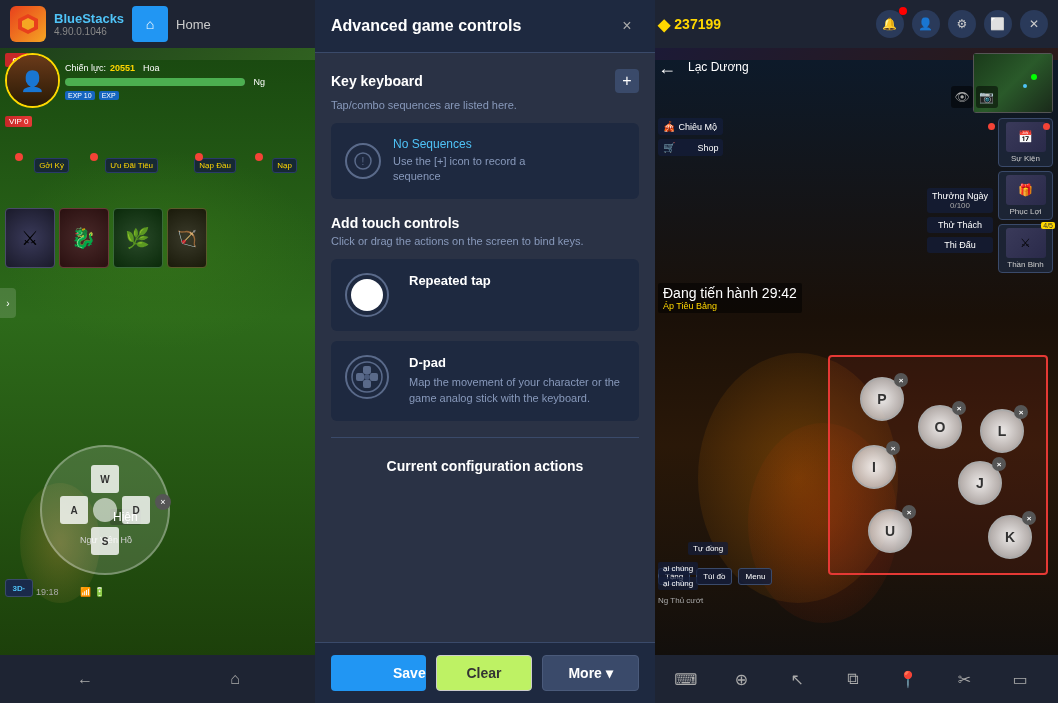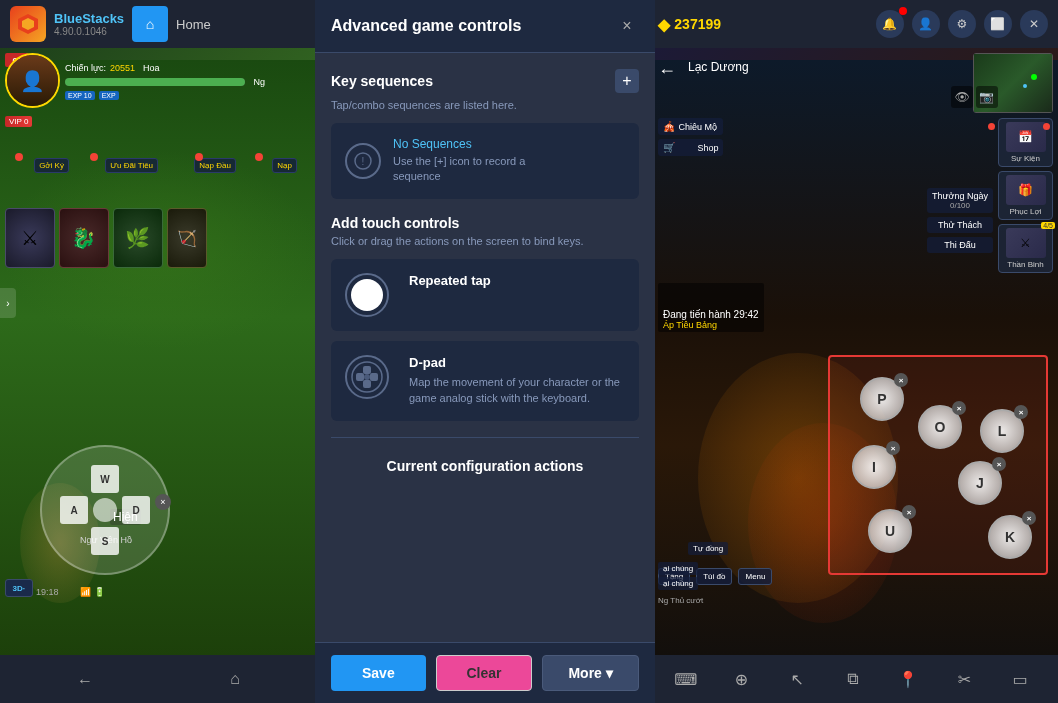--- a/index.html
+++ b/index.html
@@ -452,26 +452,27 @@
     .btn-save {
       flex: 1;
       height: 36px;
       background: #2196F3;
       color: white;
       border: none;
       border-radius: 4px;
       font-size: 14px;
       font-weight: bold;
       cursor: pointer;
+      text-align: right;
     }
 
     .btn-clear {
       flex: 1;
       height: 36px;
-      background: #ec4899;
+      background: #bef264;
       color: #333;
       border: 1px solid #ccc;
       border-radius: 4px;
       font-size: 14px;
       font-weight: bold;
       cursor: pointer;
     }
 
     .btn-more {
       flex: 1;
@@ -588,21 +589,21 @@
 
   <div style="position:absolute;top:5px;left:5px;width:24px;height:14px;background:#c62828;border-radius:2px;display:flex;align-items:center;justify-content:center;color:#fff;font-size:8px;font-weight:bold;">61</div>
 
   <div style="position:absolute;top:5px;left:5px;width:55px;height:55px;border-radius:50%;background:radial-gradient(circle,#8b6914,#3a2a05);border:2px solid #ffd700;overflow:hidden;">
     <div style="width:100%;height:100%;background:linear-gradient(180deg,#6a3a1a,#2a1a05);display:flex;align-items:center;justify-content:center;font-size:20px;">👤</div>
   </div>
 
   <div class="health-bar-area">
     <div class="stat-row">
       <span class="stat-label">Chiến lực:</span>
-      <span class="stat-label" style="color:#ffd700;font-weight:normal;">20551</span>
+      <span class="stat-label" style="color:#ffd700;font-weight:bold;">20551</span>
       <span class="stat-label" style="margin-left:4px;">Hoa</span>
     </div>
     <div class="stat-row">
       <div class="stat-bar" style="width:140px;">
           <div class="stat-fill-green" style="width:100%;"></div>
         </div>
       <span class="stat-label" style="margin-left:4px;">Ng</span>
     </div>
     <div style="display:flex;gap:4px;align-items:center;">
       <div style="background:#1565c0;border-radius:2px;padding:1px 3px;color:#fff;font-size:7px;">EXP 10</div>
@@ -729,21 +730,21 @@
     </div>
     <div style="background:rgba(20,30,60,0.7);padding:3px 5px;border-radius:3px;cursor:pointer;text-align:center;">
       <div style="color:#fff;font-size:9px;">Thử Thách</div>
     </div>
     <div style="background:rgba(20,30,60,0.7);padding:3px 5px;border-radius:3px;cursor:pointer;text-align:center;">
       <div style="color:#fff;font-size:9px;">Thi Đấu</div>
     </div>
   </div>
 
   <div style="position:absolute;top:235px;left:10px;background:rgba(0,0,0,0.5);padding:2px 5px;border-radius:2px;">
-    <div style="color:#fff;font-size:10px;margin-top:24px;">Đang tiến hành 29:42</div>
+    <div style="color:#fff;font-size:14px;">Đang tiến hành 29:42</div>
     <div style="color:#ffd700;font-size:9px;">Áp Tiêu Bảng</div>
   </div>
 
   <div style="position:absolute;bottom:70px;left:10px;display:flex;gap:6px;align-items:center;">
     <div style="background:rgba(20,30,60,0.8);border:1px solid #3a4a6a;border-radius:3px;padding:3px 6px;color:#fff;font-size:8px;cursor:pointer;">Tặng</div>
     <div style="background:rgba(20,30,60,0.8);border:1px solid #3a4a6a;border-radius:3px;padding:3px 6px;color:#fff;font-size:8px;cursor:pointer;">Tùi đồ</div>
     <div style="background:rgba(20,30,60,0.8);border:1px solid #3a4a6a;border-radius:3px;padding:3px 6px;color:#fff;font-size:8px;cursor:pointer;">Menu</div>
   </div>
 
   <div style="position:absolute;top:75px;right:63px;width:7px;height:7px;background:#f44336;border-radius:50%;"></div>
@@ -818,21 +819,21 @@
 <div class="dialog-overlay">
 
   <div class="dialog-header">
     <span class="dialog-title">Advanced game controls</span>
     <div class="dialog-close">×</div>
   </div>
 
   <div class="dialog-content">
 
     <div class="section-header">
-      <span class="section-title">Key sequences</span>
+      <span class="section-title">Key keyboard</span>
       <div class="section-add-btn">+</div>
     </div>
     <div class="section-desc">Tap/combo sequences are listed here.</div>
 
     <div class="no-sequences-area">
       <div class="no-seq-icon">
         <svg width="18" height="18" viewBox="0 0 18 18">
           <circle cx="9" cy="9" r="8" fill="none" stroke="#5a6a8a" stroke-width="1.5"></circle>
           <text x="9" y="13" text-anchor="middle" fill="#5a6a8a" font-size="10">!</text>
         </svg>

